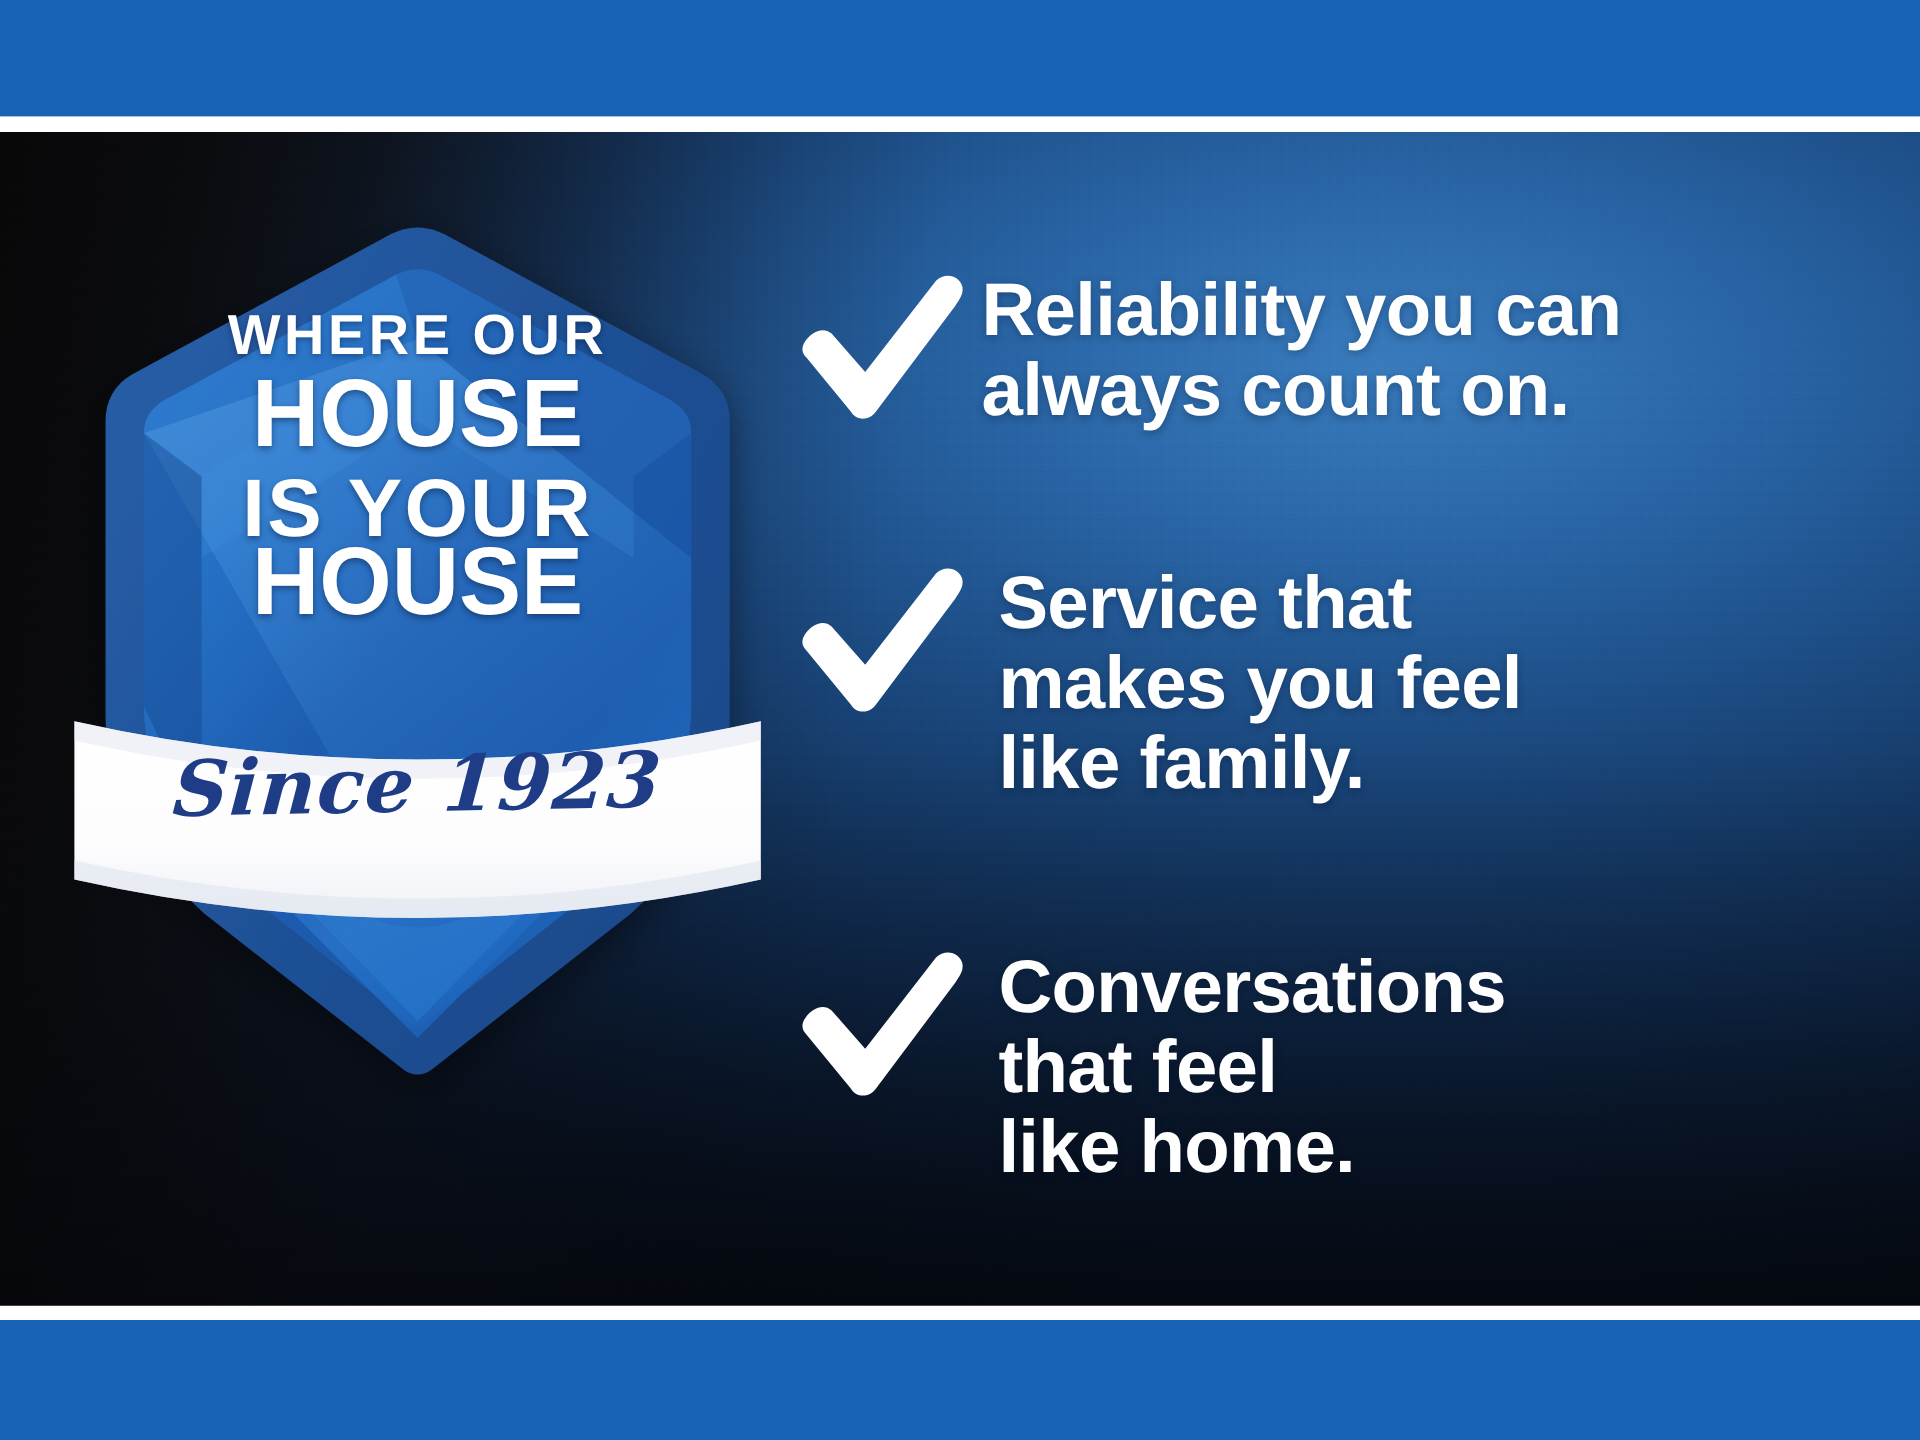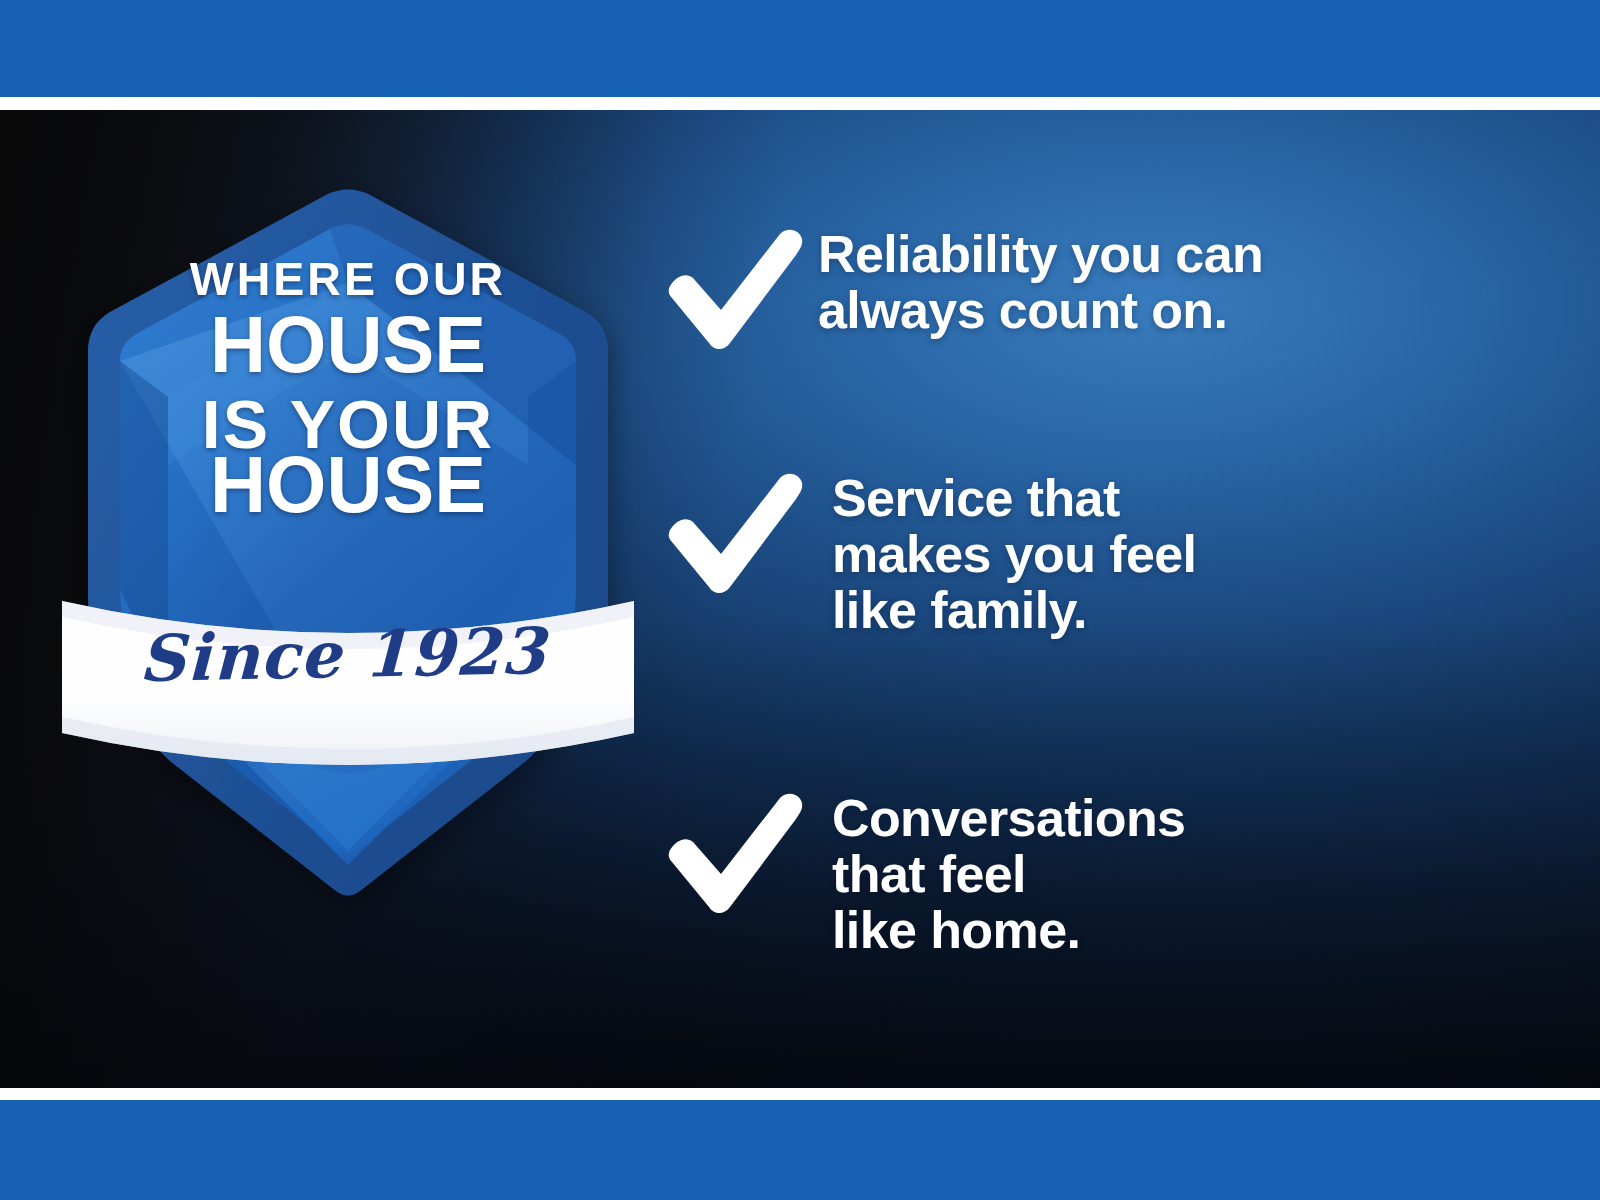--- a/index.html
+++ b/index.html
@@ -139,21 +139,21 @@
     width:150px; height:132px;
     margin-top:2px;
   }
   .check svg { display:block; width:150px; height:132px; }
 
   .benefit-text {
     flex:1 1 auto;
     color:#ffffff;
     font-family:"Liberation Sans", sans-serif;
     font-weight:bold;
-    font-size:52px;
+    font-size:62px;
     line-height:1.08;
     letter-spacing:-0.6px;
     padding-top:4px;
     white-space:pre-line;
     text-shadow:0 2px 7px rgba(3,16,38,0.32);
   }
   .b1 .benefit-text { margin-left:8px; }
   .b2 .benefit-text { margin-left:22px; }
   .b3 .benefit-text { margin-left:22px; }
 </style>

